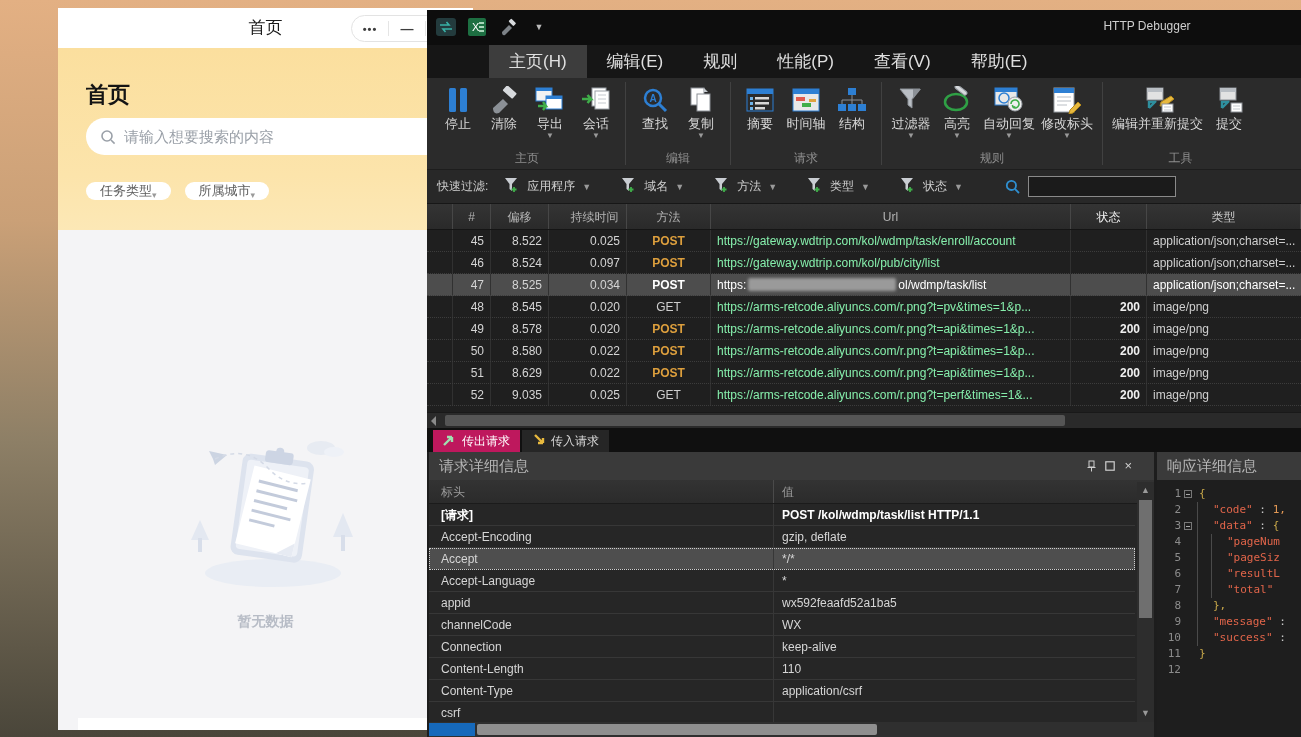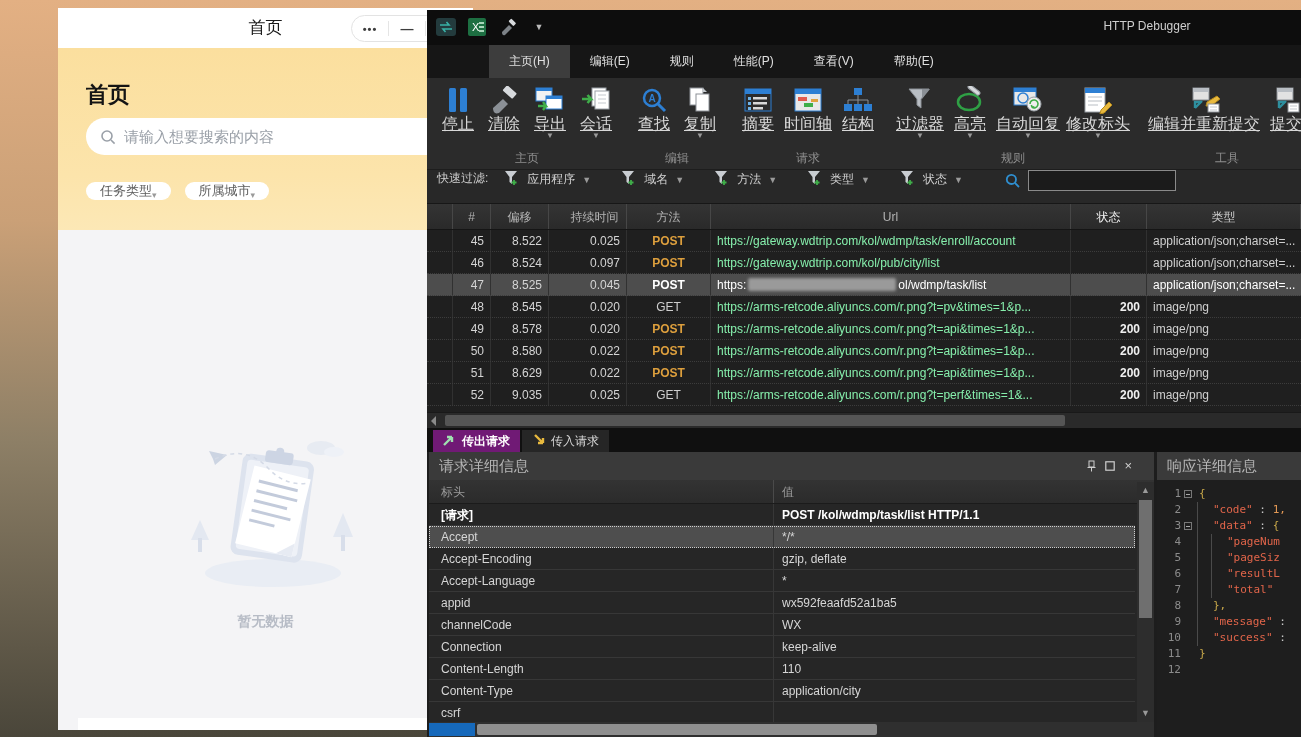--- a/index.html
+++ b/index.html
@@ -29,32 +29,32 @@
   .empty-text { margin-top:14px; font-size:14px; color:#b7bcc6; }
   .phone-bottom { position:absolute; left:20px; bottom:0; width:395px; height:12px; background:#fff; }
 
   
   .dbg { position:absolute; left:427px; top:10px; width:874px; height:727px; background:#262626; color:#d4d4d4; font-size:12px; }
   .titlebar { position:absolute; left:0; top:0; width:100%; height:35px; background:#0d0d0d; }
   .qat { position:absolute; left:8px; top:6px; display:flex; gap:9px; align-items:center; }
   .qat .qbtn { width:22px; height:22px; display:flex; align-items:center; justify-content:center; cursor:pointer; }
   .win-title { position:absolute; left:640px; top:0; width:160px; height:35px; line-height:33px; text-align:center; color:#cfcfcf; font-size:12px; }
   .menubar { position:absolute; left:0; top:35px; width:100%; height:33px; background:#161616; display:flex; padding-left:62px; }
-  .mtab { height:33px; line-height:33px; padding:0 20px; color:#e0e0e0; font-size:12px; cursor:pointer; }
+  .mtab { height:33px; line-height:33px; padding:0 20px; color:#e0e0e0; font-size:17px; cursor:pointer; }
   .mtab.active { background:#3d3d3d; }
   .ribbon { position:absolute; left:0; top:68px; width:100%; height:92px; background:#2b2b2b; display:flex; align-items:stretch; padding-left:6px; border-bottom:1px solid #1d1d1d; }
   .rgroup { display:flex; flex-direction:column; padding:4px 2px 0 2px; }
   .rgroup-btns { display:flex; flex:1; align-items:flex-start; }
   .rgroup-label { text-align:center; color:#8f8f8f; font-size:12px; height:20px; line-height:18px; }
   .rbtn { min-width:46px; padding:2px 3px 0 3px; display:flex; flex-direction:column; align-items:center; cursor:pointer; border-radius:2px; }
   .rbtn .ric { height:32px; display:flex; align-items:center; justify-content:center; }
-  .rbtn .rlb { color:#d8d8d8; font-size:16px; white-space:nowrap; line-height:15px;text-decoration:underline; }
+  .rbtn .rlb { color:#d8d8d8; font-size:13px; white-space:nowrap; line-height:15px; }
   .rbtn .rdd { color:#9a9a9a; font-size:8px; height:10px; line-height:9px; }
   .rdivider { width:1px; background:#414141; margin:4px 4px; }
-  .qfbar { position:absolute; left:0; top:160px; width:100%; height:34px; background:#282828; display:flex; align-items:flex-start; padding-left:10px; border-bottom:1px solid #171717; }
+  .qfbar { position:absolute; left:0; top:160px; width:100%; height:34px; background:#282828; display:flex; align-items:center; padding-left:10px; border-bottom:1px solid #171717; }
   .qf-label { color:#cccccc; margin-right:16px; }
   .qfilter { display:flex; align-items:center; gap:7px; margin-right:30px; cursor:pointer; color:#d0d0d0; }
   .qfilter .caret { color:#9a9a9a; font-size:9px; }
   .qf-search { display:flex; align-items:center; gap:8px; margin-left:12px; }
   .qf-input { width:148px; height:21px; background:#1b1b1b; border:1px solid #8a8a8a; color:#ddd; outline:none; padding:0 4px; font-size:12px; }
 
   
   .grid { position:absolute; left:0; top:194px; width:100%; height:208px; background:#1f1f1f; }
   .grow { display:flex; height:22px; line-height:22px; border-bottom:1px dotted #3c3c3c; cursor:pointer; }
   .grow.head { background:linear-gradient(180deg,#343434,#2a2a2a); height:26px; line-height:26px; color:#b3b3b3; border-bottom:1px solid #151515; cursor:default; }
@@ -70,21 +70,21 @@
   .url-link { color:#86efac; }
   .redact { display:inline-block; vertical-align:middle; width:148px; height:13px; background:#9a9a9a; border-radius:2px; filter:blur(1.5px); margin:0 2px 2px 2px; }
 
   .hscroll { position:absolute; left:0; top:402px; width:100%; height:16px; background:#2a2a2a; border-top:1px solid #191919; }
   .hs-arrow { position:absolute; top:3px; width:0; height:0; border:5px solid transparent; }
   .hs-left { left:4px; border-right-color:#8a8a8a; border-left:none; }
   .hs-thumb { position:absolute; left:18px; top:2px; height:11px; background:#555; border-radius:2px; }
 
   .dtabs { position:absolute; left:0; top:418px; width:100%; height:24px; background:#101010; display:flex; align-items:flex-end; padding-left:6px; gap:2px; }
   .dtab { height:22px; display:flex; align-items:center; gap:6px; padding:0 10px; font-size:12px; color:#d8d8d8; background:#262626; cursor:pointer; }
-  .dtab.active { background:#701a75; color:#fff;font-weight:bold; }
+  .dtab.active { background:#be185d; color:#fff; }
 
   
   .panels { position:absolute; left:0; top:442px; width:100%; height:285px; background:#1d1d1d; display:flex; }
   .req-panel { position:absolute; left:2px; top:0; width:725px; height:285px; background:#262626; }
   .panel-head { height:28px; background:#3a3a3a; color:#b5b5b5; font-size:15px; line-height:28px; padding-left:10px; position:relative; }
   .ph-icons { position:absolute; right:22px; top:0; height:28px; display:flex; align-items:center; gap:9px; color:#cfcfcf; }
   .ph-icons span { cursor:pointer; font-size:12px; display:flex; align-items:center; }
   .kv-head { display:flex; height:24px; line-height:24px; background:linear-gradient(180deg,#333,#2b2b2b); color:#9a9a9a; border-bottom:1px solid #1b1b1b; }
   .kv-head .k { width:345px; padding-left:12px; border-right:1px solid #4a4a4a; }
   .kv-head .v { flex:1; padding-left:8px; }
@@ -531,21 +531,21 @@
         <span class="gc c-dur">0.097</span>
         <span class="gc c-met met-POST">POST</span>
         <span class="gc c-url url-link">https://gateway.wdtrip.com/kol/pub/city/list</span>
         <span class="gc c-st"></span>
         <span class="gc c-ty">application/json;charset=...</span>
       </div>
       <div class="grow sel">
         <span class="gc c-ico"></span>
         <span class="gc c-num">47</span>
         <span class="gc c-off">8.525</span>
-        <span class="gc c-dur">0.045</span>
+        <span class="gc c-dur">0.034</span>
         <span class="gc c-met met-POST">POST</span>
         <span class="gc c-url" style="color: rgb(255, 255, 255);"><span>https:</span><span class="redact"></span><span>ol/wdmp/task/list</span></span>
         <span class="gc c-st"></span>
         <span class="gc c-ty">application/json;charset=...</span>
       </div>
       <div class="grow">
         <span class="gc c-ico"></span>
         <span class="gc c-num">48</span>
         <span class="gc c-off">8.545</span>
         <span class="gc c-dur">0.020</span>
@@ -638,29 +638,29 @@
       </div>
       <div class="kv-head">
         <span class="k">标头</span>
         <span class="v">值</span>
       </div>
       <div class="kv-body" id="kvbody">
           <div class="kv-row bold">
             <span class="k">[请求]</span>
             <span class="v">POST /kol/wdmp/task/list HTTP/1.1</span>
           </div>
+          <div class="kv-row">
+            <span class="k">Accept-Encoding</span>
+            <span class="v">gzip, deflate</span>
+          </div>
           <div class="kv-row sel">
             <span class="k">Accept</span>
             <span class="v">*/*</span>
           </div>
           <div class="kv-row">
-            <span class="k">Accept-Encoding</span>
-            <span class="v">gzip, deflate</span>
-          </div>
-          <div class="kv-row">
             <span class="k">Accept-Language</span>
             <span class="v">*</span>
           </div>
           <div class="kv-row">
             <span class="k">appid</span>
             <span class="v">wx592feaafd52a1ba5</span>
           </div>
           <div class="kv-row">
             <span class="k">channelCode</span>
             <span class="v">WX</span>
@@ -668,21 +668,21 @@
           <div class="kv-row">
             <span class="k">Connection</span>
             <span class="v">keep-alive</span>
           </div>
           <div class="kv-row">
             <span class="k">Content-Length</span>
             <span class="v">110</span>
           </div>
           <div class="kv-row">
             <span class="k">Content-Type</span>
-            <span class="v">application/city</span>
+            <span class="v">application/csrf</span>
           </div>
           <div class="kv-row">
             <span class="k">csrf</span>
             <span class="v"></span>
           </div>
         </div>
       <div class="vscroll">
         <div class="vs-btn" style="top:2px;">▲</div>
         <div class="vs-thumb"></div>
         <div class="vs-btn" style="bottom:2px;">▼</div>

